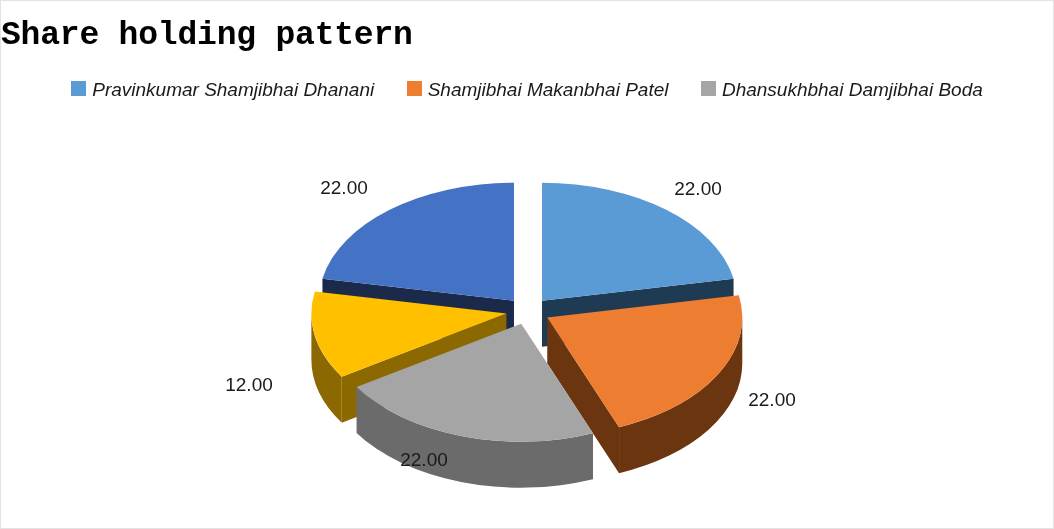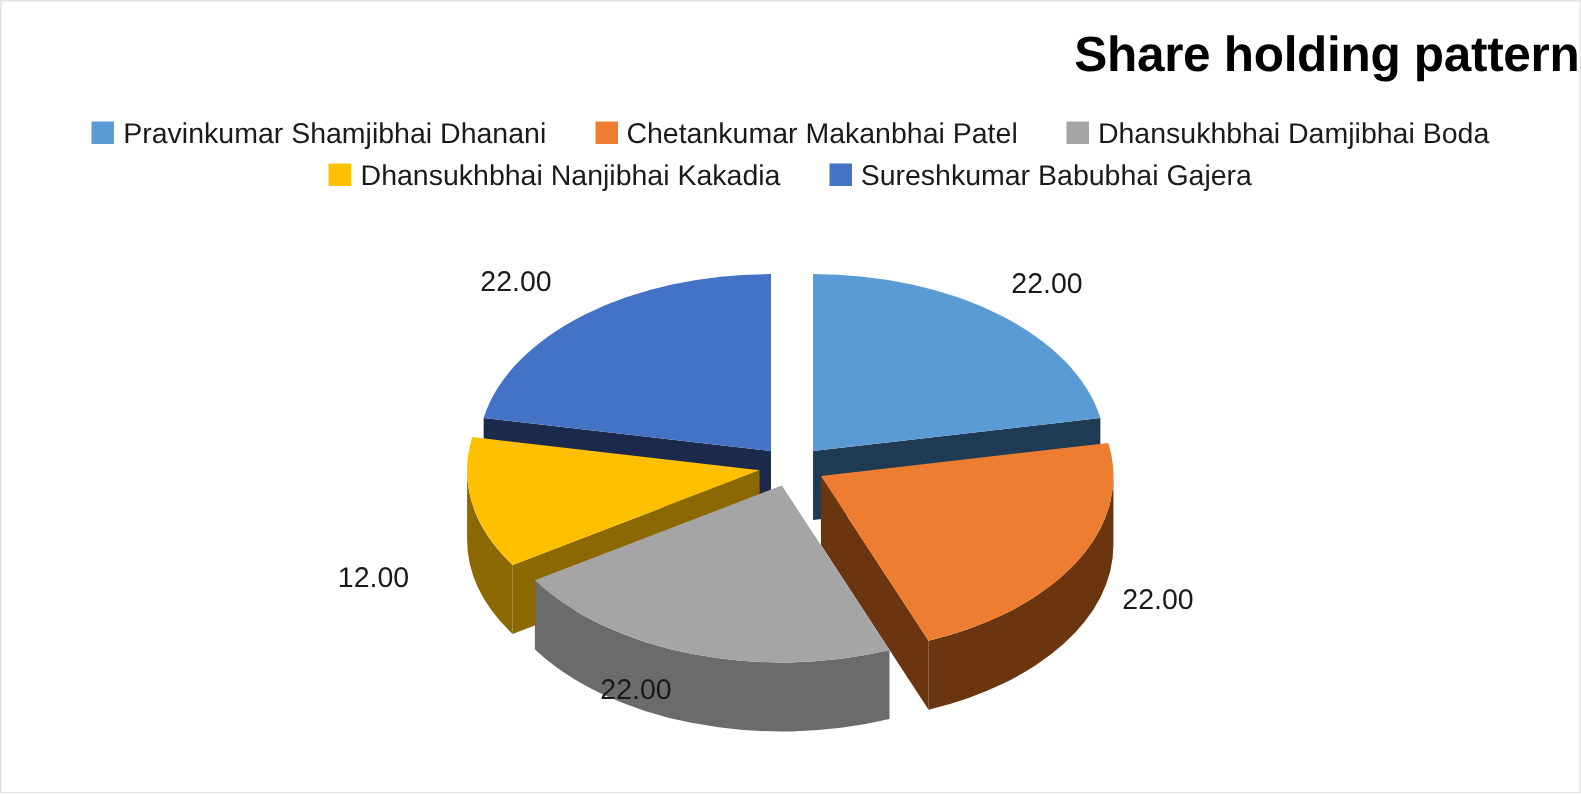--- a/index.html
+++ b/index.html
@@ -19,25 +19,26 @@
     width: 1054px;
     height: 529px;
     background: #ffffff;
     border: 1px solid #e3e3e3;
   }
   #chart-title {
     position: absolute;
     top: 16px;
     left: 0;
     width: 100%;
-    text-align: right;
+    text-align: left;
     font-size: 33px;
     font-weight: bold;
     color: #000000;
     letter-spacing: -0.2px;
+    font-family: Liberation Mono, monospace;
   }
   #chart-legend {
     position: absolute;
     top: 79px;
     left: 0;
     width: 100%;
     text-align: center;
     line-height: 1;
   }
   .legend-row {
@@ -58,20 +59,21 @@
     height: 15px;
     margin-right: 6px;
     position: relative;
     top: -1px;
   }
   .legend-label {
     display: inline-block;
     vertical-align: middle;
     font-size: 19px;
     color: #1a1a1a;
+    font-style: italic;
   }
   #pie-area {
     position: absolute;
     left: 0;
     top: 160px;
     width: 1054px;
     height: 369px;
   }
   .pie-label {
     font-family: "Liberation Sans", sans-serif;
@@ -85,32 +87,24 @@
 <div id="chart-frame">
 
   <div id="chart-title">Share holding pattern</div>
 
   <div id="chart-legend">
     <div class="legend-row">
       <span class="legend-item">
         <span class="legend-swatch" style="background: rgb(91, 155, 213);"></span><span class="legend-label">Pravinkumar Shamjibhai Dhanani</span>
       </span>
       <span class="legend-item">
-        <span class="legend-swatch" style="background: rgb(237, 125, 49);"></span><span class="legend-label">Chetankumar Makanbhai Patel</span>
+        <span class="legend-swatch" style="background: rgb(237, 125, 49);"></span><span class="legend-label">Shamjibhai Makanbhai Patel</span>
       </span>
       <span class="legend-item">
         <span class="legend-swatch" style="background: rgb(165, 165, 165);"></span><span class="legend-label">Dhansukhbhai Damjibhai Boda</span>
-      </span>
-    </div>
-    <div class="legend-row">
-      <span class="legend-item">
-        <span class="legend-swatch" style="background: rgb(255, 192, 0);"></span><span class="legend-label">Dhansukhbhai Nanjibhai Kakadia</span>
-      </span>
-      <span class="legend-item">
-        <span class="legend-swatch" style="background: rgb(68, 114, 196);"></span><span class="legend-label">Sureshkumar Babubhai Gajera</span>
       </span>
     </div>
   </div>
 
   <svg id="pie-area" viewBox="0 0 1054 369">
     <g id="pie-slices">
         <g>
           <path d="M 512.9766722255288 139.74229549617462 L 321.4306583334345 117.6313003750591 L 321.4306583334345 163.63130037505908 L 512.9766722255288 185.74229549617462 Z" fill="#1B2A4A" shape-rendering="geometricPrecision"></path>
         </g>
         <g>

